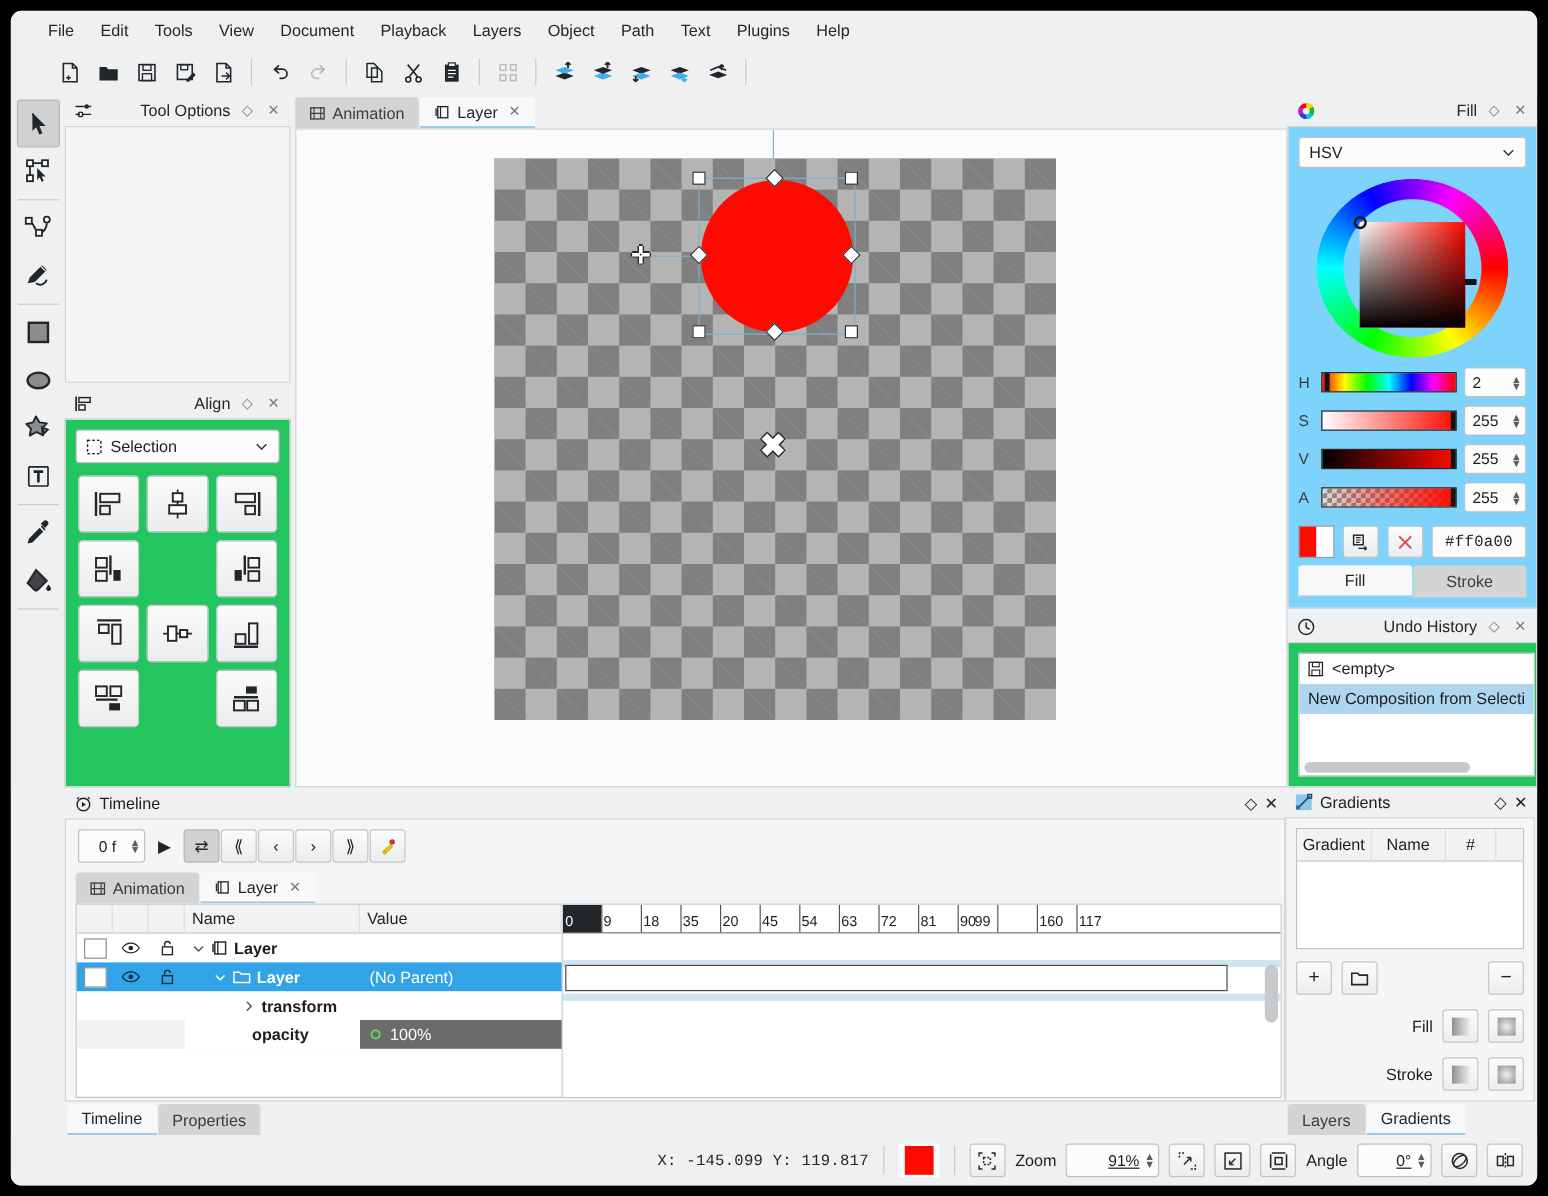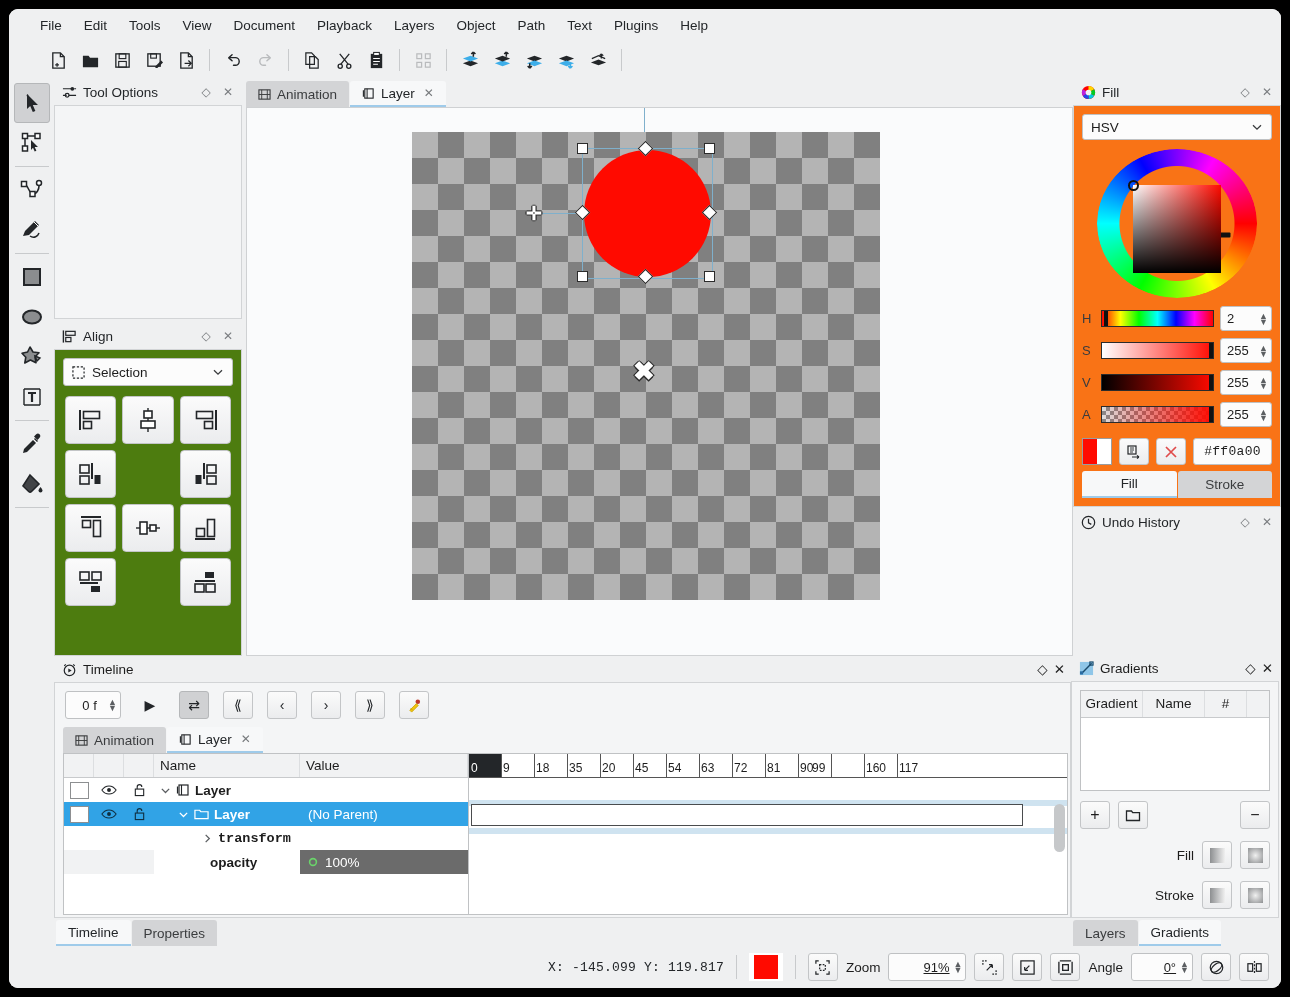--- a/index.html
+++ b/index.html
@@ -70,25 +70,25 @@
   .dock-left { width: 190px; flex: 0 0 190px; display: flex; flex-direction: column; padding: 0 2px 0 0; }
   .center-col { flex: 1 1 auto; display: flex; flex-direction: column; min-width: 0; }
   .dock-right { width: 208px; flex: 0 0 208px; display: flex; flex-direction: column; }
 
   
   .panel { display: flex; flex-direction: column; min-height: 0; }
   .panel-head {
     height: 26px; flex: 0 0 26px;
     display: flex; align-items: center; gap: 6px;
     padding: 0 6px 0 8px;
-    font-size: 13.5px; color: #232629;
+    font-size: 13.5px; color: #232629; text-align: right;
   }
   .panel-head .ph-title { flex: 1 1 auto; }
   .panel-head .ph-btn { width: 16px; height: 16px; display:flex; align-items:center; justify-content:center; color:#7a7d80; font-size: 12px; }
-  .panel-body { flex: 1 1 auto; background: #4d7c0f; border: 1px solid #d2d4d6; min-height: 0; }
+  .panel-body { flex: 1 1 auto; background: #22c55e; border: 1px solid #d2d4d6; min-height: 0; }
 
   
   .tool-options .panel-body { background: #f4f5f6; }
 
   
   .align-combo {
     margin: 8px 8px 10px 8px; height: 28px;
     background: #fcfcfc; border: 1px solid #bfc1c3; border-radius: 3px;
     display: flex; align-items: center; padding: 0 8px; gap: 7px;
     font-size: 13.5px;
@@ -155,21 +155,21 @@
   }
   .anchor-plus {
     position: absolute; width: 16px; height: 16px;
     display: flex; align-items: center; justify-content: center;
     color: #ffffff; font-size: 19px; font-weight: bold; line-height: 1;
     text-shadow: -1.2px 0 #2b2b2b, 1.2px 0 #2b2b2b, 0 -1.2px #2b2b2b, 0 1.2px #2b2b2b;
   }
   .anchor-line { position: absolute; height: 1px; background: #7fb0cc; }
 
   
-  .fill-panel .panel-body { background: #f97316; padding: 8px; display: flex; flex-direction: column; }
+  .fill-panel .panel-body { background: #7dd3fc; padding: 8px; display: flex; flex-direction: column; }
   .sel-combo {
     height: 28px; background: #fcfcfc; border: 1px solid #bfc1c3; border-radius: 3px;
     display: flex; align-items: center; padding: 0 8px; font-size: 13.5px;
   }
   .sel-combo .lbl { flex: 1 1 auto; }
   .wheel-wrap { position: relative; width: 160px; height: 160px; margin: 9px auto 8px auto; }
   .wheel {
     position: absolute; inset: 0; border-radius: 50%;
     background: conic-gradient(from 90deg,
       #ff0000 0deg, #ffff00 60deg, #00ff00 120deg, #00ffff 180deg,
@@ -249,21 +249,21 @@
   .undo-item { height: 25px; display: flex; align-items: center; gap: 7px; padding: 0 7px; font-size: 13.5px; white-space: nowrap; overflow: hidden; }
   .undo-item.selected { background: #aed6f1; }
   .undo-scroll { margin-top: auto; height: 13px; padding: 2px 4px; }
   .undo-scroll .bar { height: 9px; background: #c6c8ca; border-radius: 5px; width: 74%; }
 
   
   .bottom-row { flex: 0 0 290px; display: flex; min-height: 0; padding: 0 2px 0 0; }
   .timeline-dock { flex: 1 1 auto; display: flex; flex-direction: column; min-width: 0; padding-left: 45px; }
   .tl-head { height: 26px; display: flex; align-items: center; gap: 6px; padding: 0 6px 0 8px; font-size: 13.5px; }
   .tl-body { flex: 1 1 auto; border: 1px solid #d2d4d6; background: #f4f5f6; display: flex; flex-direction: column; min-height: 0; }
-  .tl-controls { height: 44px; flex: 0 0 44px; display: flex; align-items: center; gap: 14px; padding: 0 10px; }
+  .tl-controls { height: 44px; flex: 0 0 44px; display: flex; align-items: center; gap: 1px; padding: 0 10px; }
   .frame-spin {
     width: 56px; height: 28px; background: #fcfcfc; border: 1px solid #bfc1c3; border-radius: 3px;
     display: flex; align-items: center; padding: 0 3px 0 5px; font-size: 13px;
   }
   .frame-spin .fv { flex: 1 1 auto; text-align: center; }
   .tl-btn {
     width: 30px; height: 28px; background: linear-gradient(#fbfbfb,#ebecee);
     border: 1px solid #c3c5c7; border-radius: 3px;
     display: flex; align-items: center; justify-content: center;
     font-size: 14px; color: #232629;
@@ -844,20 +844,40 @@
           <span>
             <svg width="15" height="15" viewBox="0 0 16 16">
                 <circle cx="8" cy="8" r="6.6" fill="none" stroke="#232629" stroke-width="1.3"></circle>
                 <path d="M8 4v4.3l3 1.7" fill="none" stroke="#232629" stroke-width="1.3"></path>
               </svg>
           </span>
           <span class="ph-title">Undo History</span>
           <span class="ph-btn">◇</span>
           <span class="ph-btn">✕</span>
         </div>
+        <div class="panel-body" style="display:flex;">
+          <div class="undo-list">
+            <div class="undo-item">
+              <span>
+                <svg width="13" height="13" viewBox="0 0 14 14">
+                    <rect x="1" y="1" width="12" height="12" fill="none" stroke="#232629" stroke-width="1.2"></rect>
+                    <rect x="4" y="1" width="6" height="4" fill="none" stroke="#232629" stroke-width="1"></rect>
+                    <rect x="3.5" y="8" width="7" height="5" fill="none" stroke="#232629" stroke-width="1"></rect>
+                  </svg>
+              </span>
+              <span>&lt;empty&gt;</span>
+            </div>
+            <div class="undo-item selected">
+              <span>New Composition from Selecti</span>
+            </div>
+            <div class="undo-scroll">
+                <div class="bar"></div>
+              </div>
+          </div>
+        </div>
       </div>
     </div>
   </div>
 
   <div class="bottom-row">
 
     <div class="timeline-dock">
       <div class="tl-head">
         <span>
           <svg width="15" height="15" viewBox="0 0 16 16">
@@ -992,21 +1012,21 @@
                 </span>
                 <span style="font-weight:bold;">Layer</span>
               </div>
               <div class="tr-value">(No Parent)</div>
             </div>
 
             <div class="tree-row">
               <div class="tr-check"></div>
               <div class="tr-eye"></div>
               <div class="tr-lock"></div>
-              <div class="tr-name" style="padding-left:48px;font-family:Liberation Mono, monospace;">
+              <div class="tr-name" style="padding-left:48px;">
                 <span>
                   <svg width="11" height="11" viewBox="0 0 12 12">
                       <path d="M4 2l4 4-4 4" fill="none" stroke="#5c5f62" stroke-width="1.4"></path>
                     </svg>
                 </span>
                 <span style="font-weight:bold;">transform</span>
               </div>
               <div class="tr-value"></div>
             </div>
 

